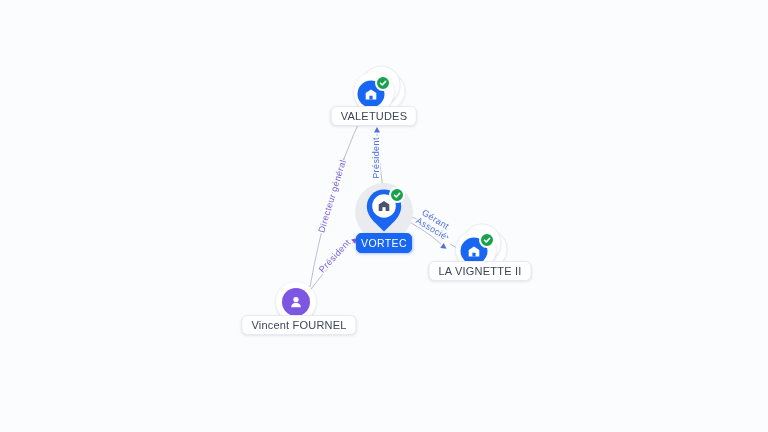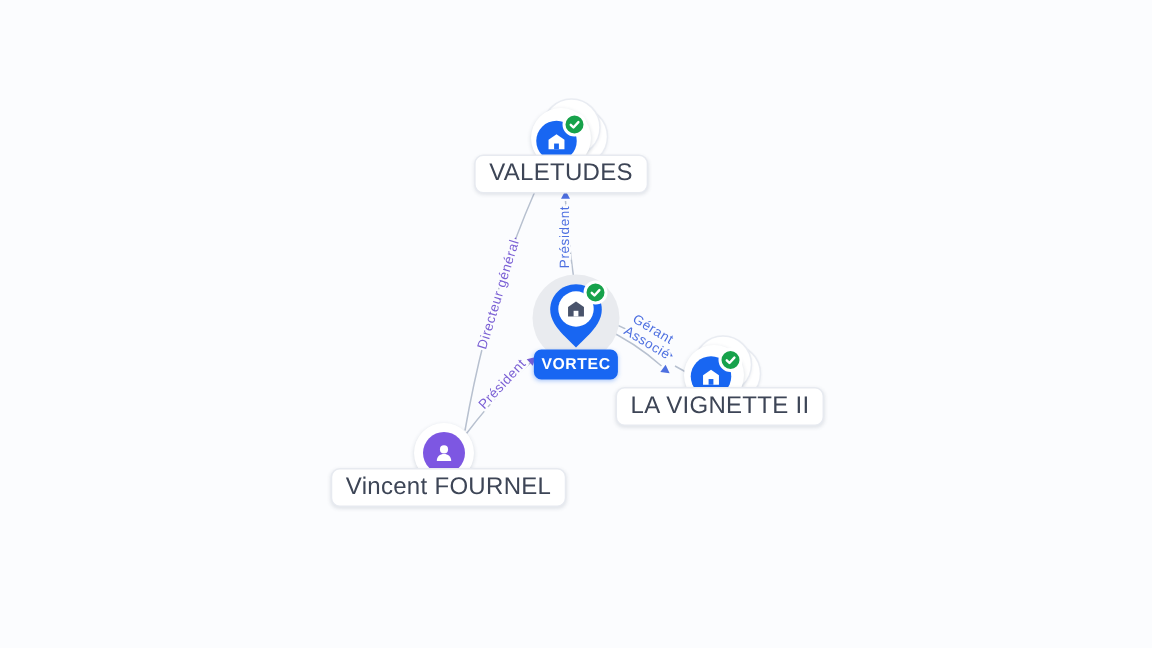--- a/index.html
+++ b/index.html
@@ -22,23 +22,23 @@
   .stack-circle{width:37px;height:37px;border-radius:50%;background:#fff;
     border:1px solid #E9ECF2;box-shadow:0 1px 2px rgba(40,60,90,.07);}
   .bubble{width:27px;height:27px;border-radius:50%;background:#1866F2;
     display:flex;align-items:center;justify-content:center;}
   .bubble.purple{width:28px;height:28px;background:#7D57E2;}
   .badge{width:12px;height:12px;border-radius:50%;background:#17A24B;border:2px solid #fff;
     display:flex;align-items:center;justify-content:center;}
   .halo{width:58px;height:58px;border-radius:50%;background:#E9EBEF;transform:translate(-50%,-50%);}
 
   .nlabel{position:absolute;transform:translate(-50%,-50%);background:#fff;color:#3D4556;
-    border:1px solid #E7EAF0;border-radius:6px;padding:3px 9px;font-size:16px;
+    border:1px solid #E7EAF0;border-radius:6px;padding:3px 9px;font-size:11px;
     letter-spacing:.2px;white-space:nowrap;box-shadow:0 1px 2.5px rgba(50,65,90,.12);}
-  .nlabel.primary{background:#1866F2;color:#fff;border-color:#1866F2;font-weight:bold;
+  .nlabel.primary{background:#1866F2;color:#fff;border-color:#1866F2;font-weight:normal;
     font-size:10.5px;letter-spacing:.4px;border-radius:5px;padding:3px 4px;
     box-shadow:0 1px 3px rgba(24,102,242,.35);}
 </style>
 </head>
 <body>
 
 <div class="canvas">
 
   <svg class="edge-layer" width="768" height="432" viewBox="0 0 768 432">
 

